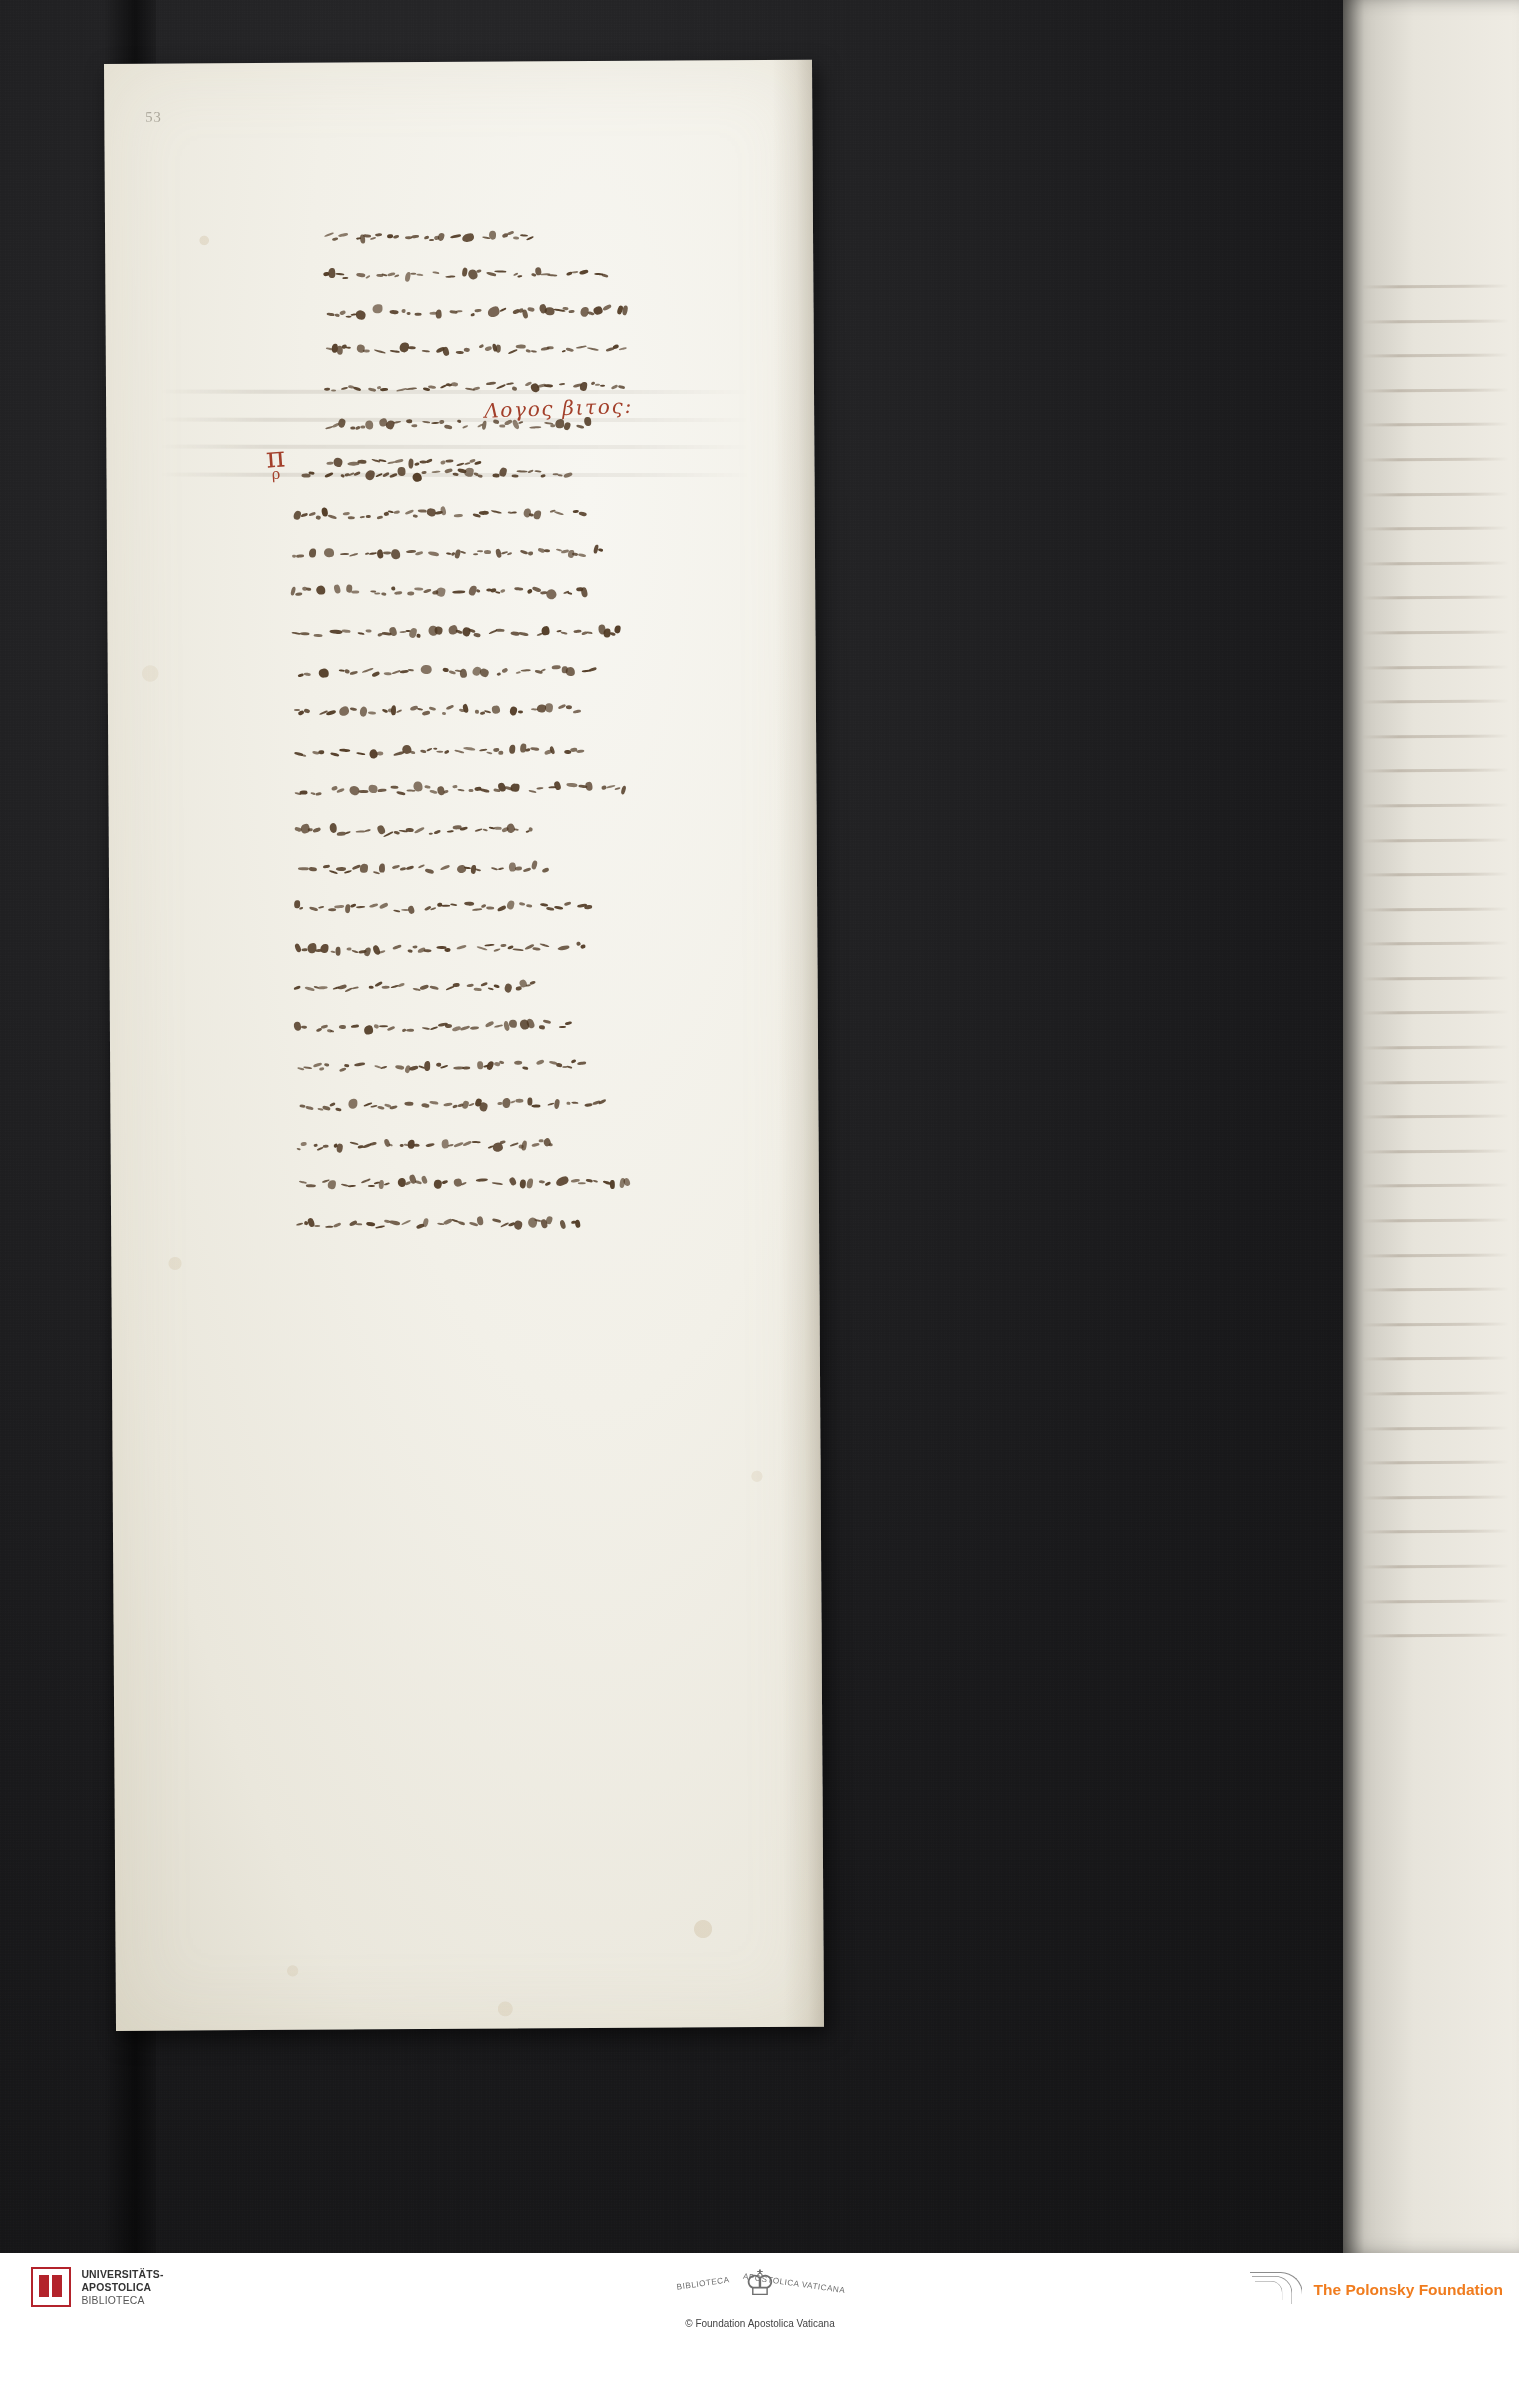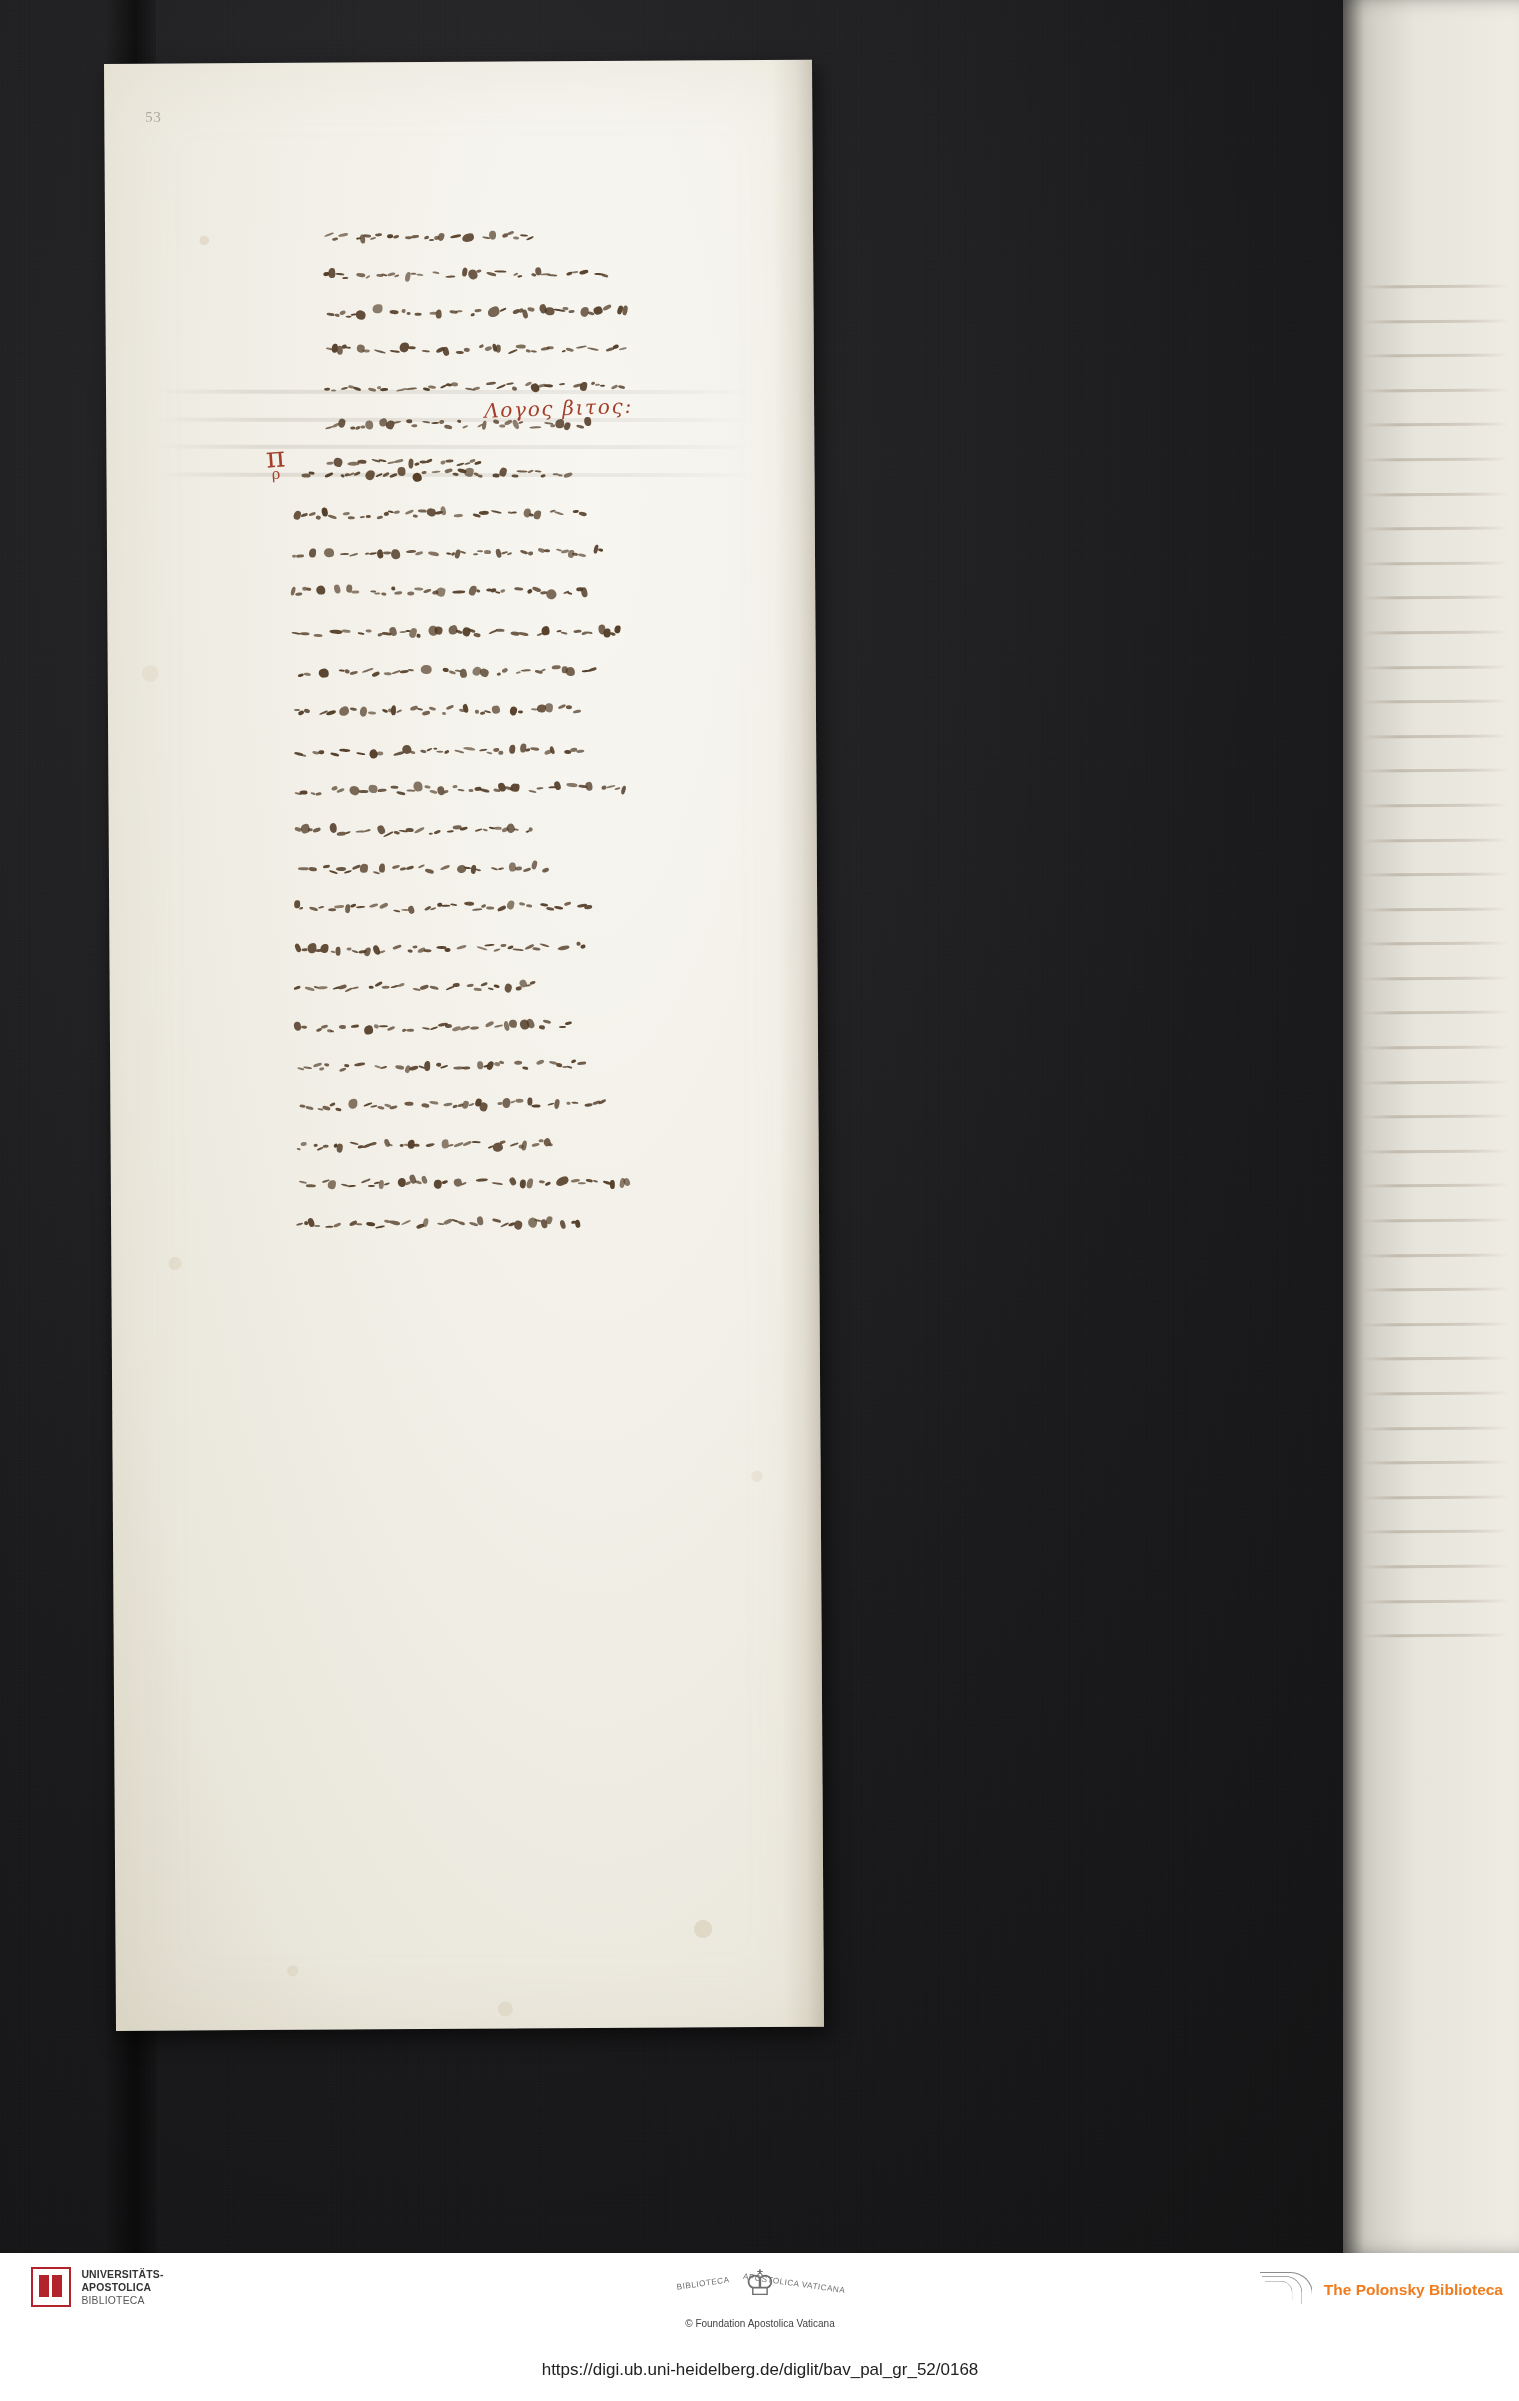--- a/index.html
+++ b/index.html
@@ -1330,20 +1330,19 @@
       </div>
       <div class="vat-caption">© Foundation Apostolica Vaticana</div>
     </div>
 
     <div class="brand-polonsky">
       <div class="polonsky-mark">
           <i></i>
           <i></i>
           <i></i>
         </div>
-      <div class="polonsky-label">The Polonsky Biblioteca</div>
+      <div class="polonsky-label">The Polonsky Foundation</div>
     </div>
 
   </div>
 
-  <div class="footer-url">https://digi.ub.uni-heidelberg.de/diglit/bav_pal_gr_52/0168</div>
 </div>
 
 
 </body></html>

